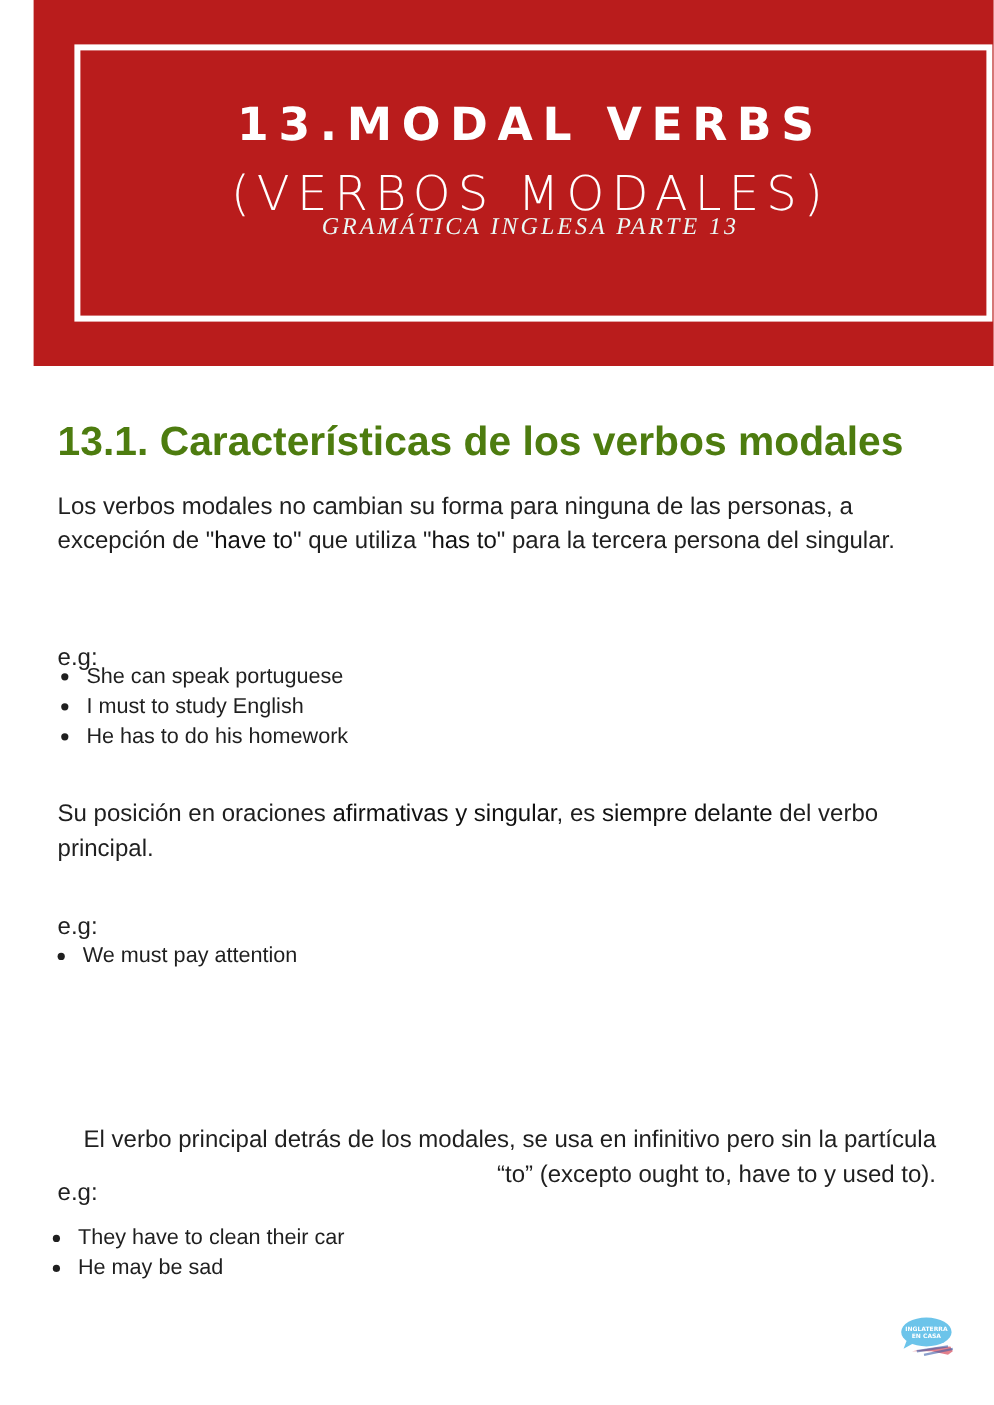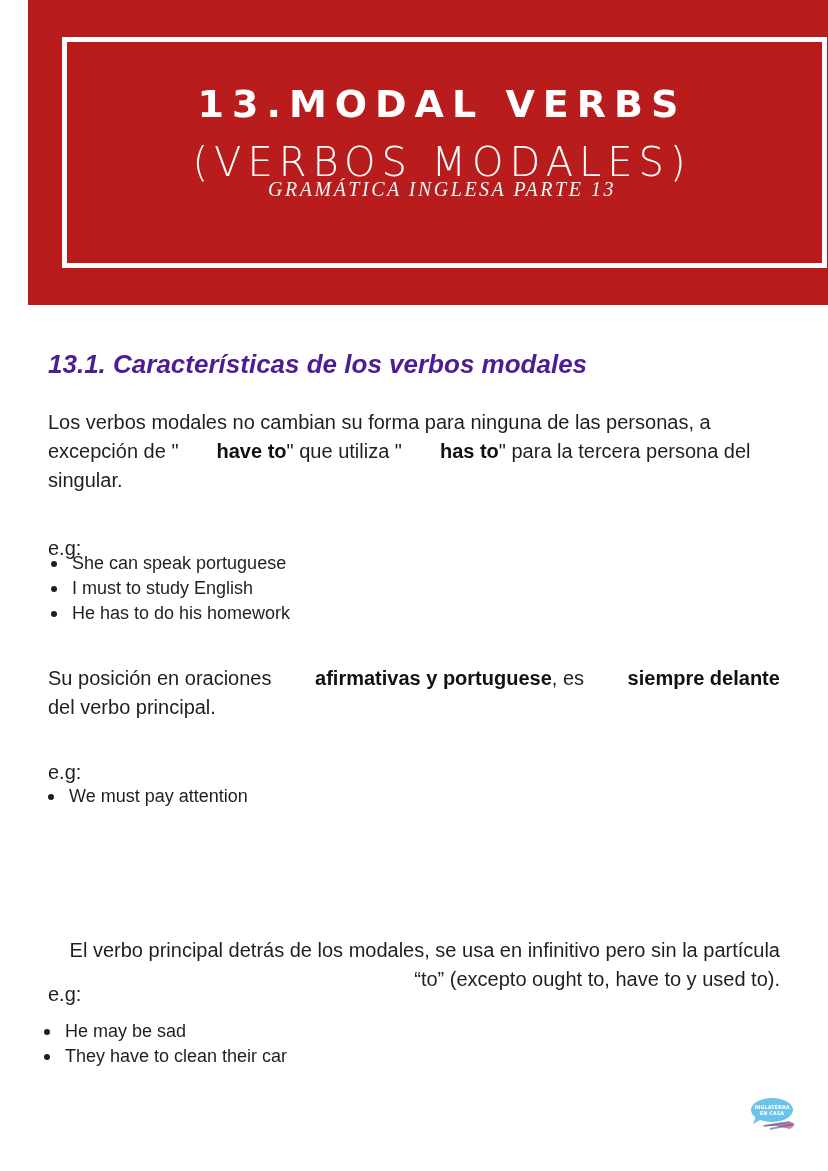--- a/index.html
+++ b/index.html
@@ -8,24 +8,24 @@
 
     .header { position: absolute; left: 0; top: 0; width: 828px; height: 305px; background: #b91c1c; margin-left: 28px; }
     .frame { position: absolute; left: 34px; top: 37px; width: 765px; height: 231px; border: 5px solid #ffffff; }
     .title1 { position: absolute; left: 0; width: 828px; top: 82px; text-align: center; color: #ffffff;
       font-family: "DejaVu Sans", sans-serif; font-weight: bold; font-size: 38px; letter-spacing: 8px; }
     .title2 { position: absolute; left: 0; width: 828px; top: 139px; text-align: center; color: #ffffff;
       font-family: "DejaVu Sans", sans-serif; font-weight: 300; font-size: 40px; letter-spacing: 6px; }
     .subtitle { position: absolute; left: 0; width: 828px; top: 178px; text-align: center; color: #eafaf6;
       font-family: "Liberation Serif", serif; font-style: italic; font-size: 20px; letter-spacing: 2.5px; }
 
-    .section-title { position: absolute; left: 48px; top: 349px; color: #4c1d95; font-size: 26px; font-weight: bold; font-style: italic; }
+    .section-title { position: absolute; left: 48px; top: 349px; color: #4d7c0f; font-size: 34px; font-weight: bold; }
 
     .para { position: absolute; font-size: 20px; line-height: 29px; color: #1f1f1f; }
-    .para b { font-weight: bold; color: #111; margin-left: 38px; }
+    .para b { font-weight: normal; color: #111; }
     .eg { position: absolute; font-size: 20px; color: #1f1f1f; margin-top: 21px; }
     .list { position: absolute; list-style: none; font-size: 18px; line-height: 25px; color: #1f1f1f; }
     .list li { position: relative; padding-left: 24px; }
     .list li::before { content: ""; position: absolute; left: 3px; top: 10px; width: 6px; height: 6px; border-radius: 50%; background: #1f1f1f; }
 
     .logo { position: absolute; left: 750px; top: 1096px; width: 46px; height: 36px; }
   </style>
 </head>
 <body>
 
@@ -39,31 +39,31 @@
 <div class="section-title">13.1. Características de los verbos modales</div>
 
 <p class="para" style="left:48px; top:408px; width:735px;"><span>Los verbos modales no cambian su forma para ninguna de las personas, a excepción de "</span><b>have to</b><span>" que utiliza "</span><b>has to</b><span>" para la tercera persona del singular.</span></p>
 <div class="eg" style="left:48px; top:516px;">e.g:</div>
 <ul class="list" style="left:48px; top:551px;">
   <li>She can speak portuguese</li>
   <li>I must to study English</li>
   <li>He has to do his homework</li>
 </ul>
 
-<p class="para" style="left:48px; top:664px; width:735px;"><span>Su posición en oraciones </span><b>afirmativas y portuguese</b><span>, es </span><b>siempre delante</b><span> del verbo principal.</span></p>
+<p class="para" style="left:48px; top:664px; width:735px;"><span>Su posición en oraciones </span><b>afirmativas y singular</b><span>, es </span><b>siempre delante</b><span> del verbo principal.</span></p>
 <div class="eg" style="left:48px; top:740px;">e.g:</div>
 <ul class="list" style="left:45px; top:784px;">
   <li>We must pay attention</li>
 </ul>
 
 <p class="para" style="left:40px; top:936px; width:740px;text-align:right;">El verbo principal detrás de los modales, se usa en infinitivo pero sin la partícula “to” (excepto ought to, have to y used to).</p>
 <div class="eg" style="left:48px; top:962px;">e.g:</div>
 <ul class="list" style="left:41px; top:1019px;">
+  <li>They have to clean their car</li>
   <li>He may be sad</li>
-  <li>They have to clean their car</li>
 </ul>
 
 <div class="logo">
   <svg width="46" height="36" viewBox="0 0 46 36">
     <path d="M10 30 L26 30 L40 33 L44 30 L42 26 L30 27 Z" fill="#d84a5a" opacity="0.7"></path>
     <path d="M14 30 L40 26 M20 33 L44 28" stroke="#3b5ea8" stroke-width="2" opacity="0.6"></path>
     <ellipse cx="22" cy="14" rx="21" ry="12" fill="#6cc4ea"></ellipse>
     <path d="M6 20 L3 28 L12 23 Z" fill="#6cc4ea"></path>
     <text x="22" y="13" font-size="5" fill="#ffffff" text-anchor="middle" font-family="DejaVu Sans, sans-serif" font-weight="bold">INGLATERRA</text>
     <text x="22" y="19" font-size="5" fill="#ffffff" text-anchor="middle" font-family="DejaVu Sans, sans-serif" font-weight="bold">EN CASA</text>

